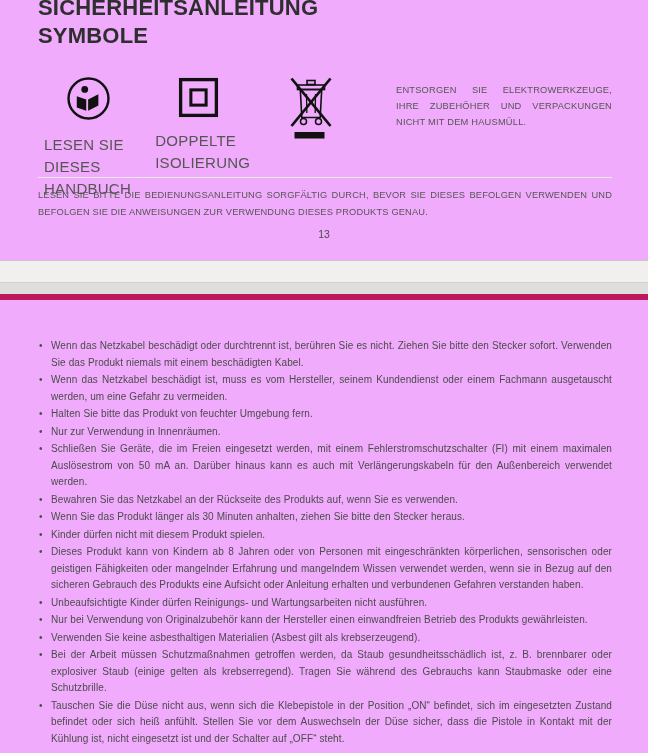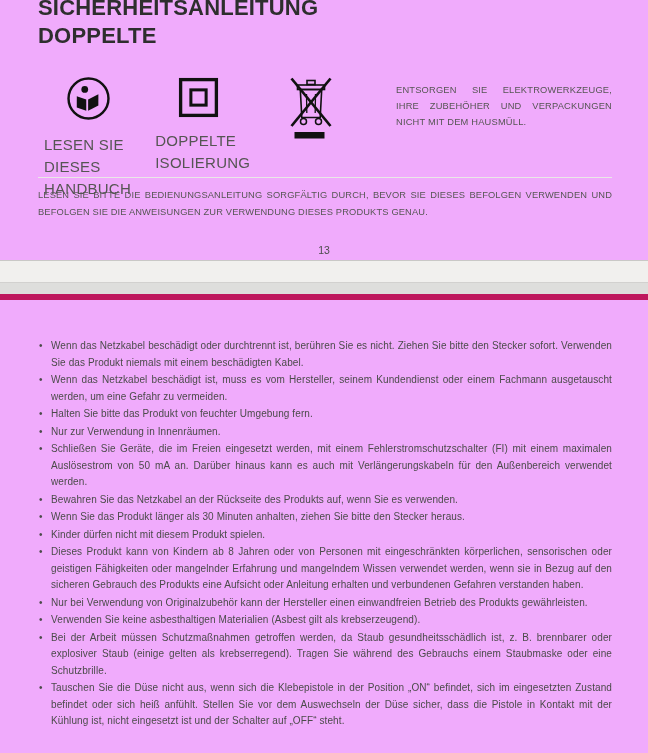--- a/index.html
+++ b/index.html
@@ -35,21 +35,21 @@
     font-size:9.3px; line-height:1.72; color:#555553;
     letter-spacing:0.2px; text-align:justify;
   }
   .intro {
     position:absolute; left:38px; right:36px; top:168px;
     border-top:1px solid #e9e8e6; padding-top:9px;
     font-size:9.3px; line-height:1.8; color:#565654;
     letter-spacing:0.15px; text-align:justify;
   }
   .page-number {
-    position:absolute; left:0; right:0; bottom:4px;
+    position:absolute; left:0; right:0; bottom:20px;
     text-align:center; font-size:10.5px; color:#4c4c4c;
   }
 
   
   .page-gap { height:33px; background:#f1f0ee; position:relative; }
   .page-gap .band {
     position:absolute; left:0; right:0; bottom:0; height:11px;
     background:#dededc; border-top:1px solid #d2d1cf;
   }
 
@@ -69,21 +69,21 @@
 </style>
 </head>
 <body>
 
 <div class="viewer">
 
   <section class="page page13">
 
     <h1 class="doc-title">
       <span>SICHERHEITSANLEITUNG</span><br>
-      <span>DOPPELTE</span>
+      <span>SYMBOLE</span>
     </h1>
 
     <div class="symbols">
 
       <div class="sym-col1">
         <span class="icon-offset">
           <svg width="45" height="45" viewBox="0 0 48 48" aria-hidden="true">
             <circle cx="24" cy="24" r="21.3" fill="none" stroke="#111" stroke-width="2.6"></circle>
             <circle cx="20" cy="14.3" r="3.6" fill="#111"></circle>
             <path d="M11.5 21.5 L21.6 25 L21.6 37 L11.5 33.5 Z" fill="#111"></path>
@@ -136,20 +136,21 @@
     <ul class="safety-list">
         <li>Wenn das Netzkabel beschädigt oder durchtrennt ist, berühren Sie es nicht. Ziehen Sie bitte den Stecker sofort. Verwenden Sie das Produkt niemals mit einem beschädigten Kabel.</li>
         <li>Wenn das Netzkabel beschädigt ist, muss es vom Hersteller, seinem Kundendienst oder einem Fachmann ausgetauscht werden, um eine Gefahr zu vermeiden.</li>
         <li>Halten Sie bitte das Produkt von feuchter Umgebung fern.</li>
         <li>Nur zur Verwendung in Innenräumen.</li>
         <li>Schließen Sie Geräte, die im Freien eingesetzt werden, mit einem Fehlerstromschutzschalter (FI) mit einem maximalen Auslösestrom von 50 mA an. Darüber hinaus kann es auch mit Verlängerungskabeln für den Außenbereich verwendet werden.</li>
         <li>Bewahren Sie das Netzkabel an der Rückseite des Produkts auf, wenn Sie es verwenden.</li>
         <li>Wenn Sie das Produkt länger als 30 Minuten anhalten, ziehen Sie bitte den Stecker heraus.</li>
         <li>Kinder dürfen nicht mit diesem Produkt spielen.</li>
         <li>Dieses Produkt kann von Kindern ab 8 Jahren oder von Personen mit eingeschränkten körperlichen, sensorischen oder geistigen Fähigkeiten oder mangelnder Erfahrung und mangelndem Wissen verwendet werden, wenn sie in Bezug auf den sicheren Gebrauch des Produkts eine Aufsicht oder Anleitung erhalten und verbundenen Gefahren verstanden  haben.</li>
+        <li>Unbeaufsichtigte Kinder dürfen Reinigungs- und Wartungsarbeiten nicht ausführen.</li>
         <li>Nur bei Verwendung von Originalzubehör kann der Hersteller einen einwandfreien Betrieb des Produkts gewährleisten.</li>
         <li>Verwenden Sie keine asbesthaltigen Materialien (Asbest gilt als krebserzeugend).</li>
-        <li>Bei der Arbeit müssen Schutzmaßnahmen getroffen werden, da Staub gesundheitsschädlich ist, z. B. brennbarer oder explosiver Staub (einige gelten als krebserregend). Tragen Sie während des Gebrauchs einem Staubmaske oder eine Schutzbrille.</li>
+        <li>Bei der Arbeit müssen Schutzmaßnahmen getroffen werden, da Staub gesundheitsschädlich ist, z. B. brennbarer oder explosiver Staub (einige gelten als krebserregend). Tragen Sie während des Gebrauchs kann Staubmaske oder eine Schutzbrille.</li>
         <li>Tauschen Sie die Düse nicht aus, wenn sich die Klebepistole in der Position „ON“ befindet, sich im eingesetzten Zustand befindet oder sich heiß anfühlt. Stellen Sie vor dem Auswechseln der Düse sicher, dass die Pistole in Kontakt mit der Kühlung ist, nicht eingesetzt ist und der Schalter auf „OFF“ steht.</li>
       </ul>
   </section>
 
 </div>
 
 </body></html>

